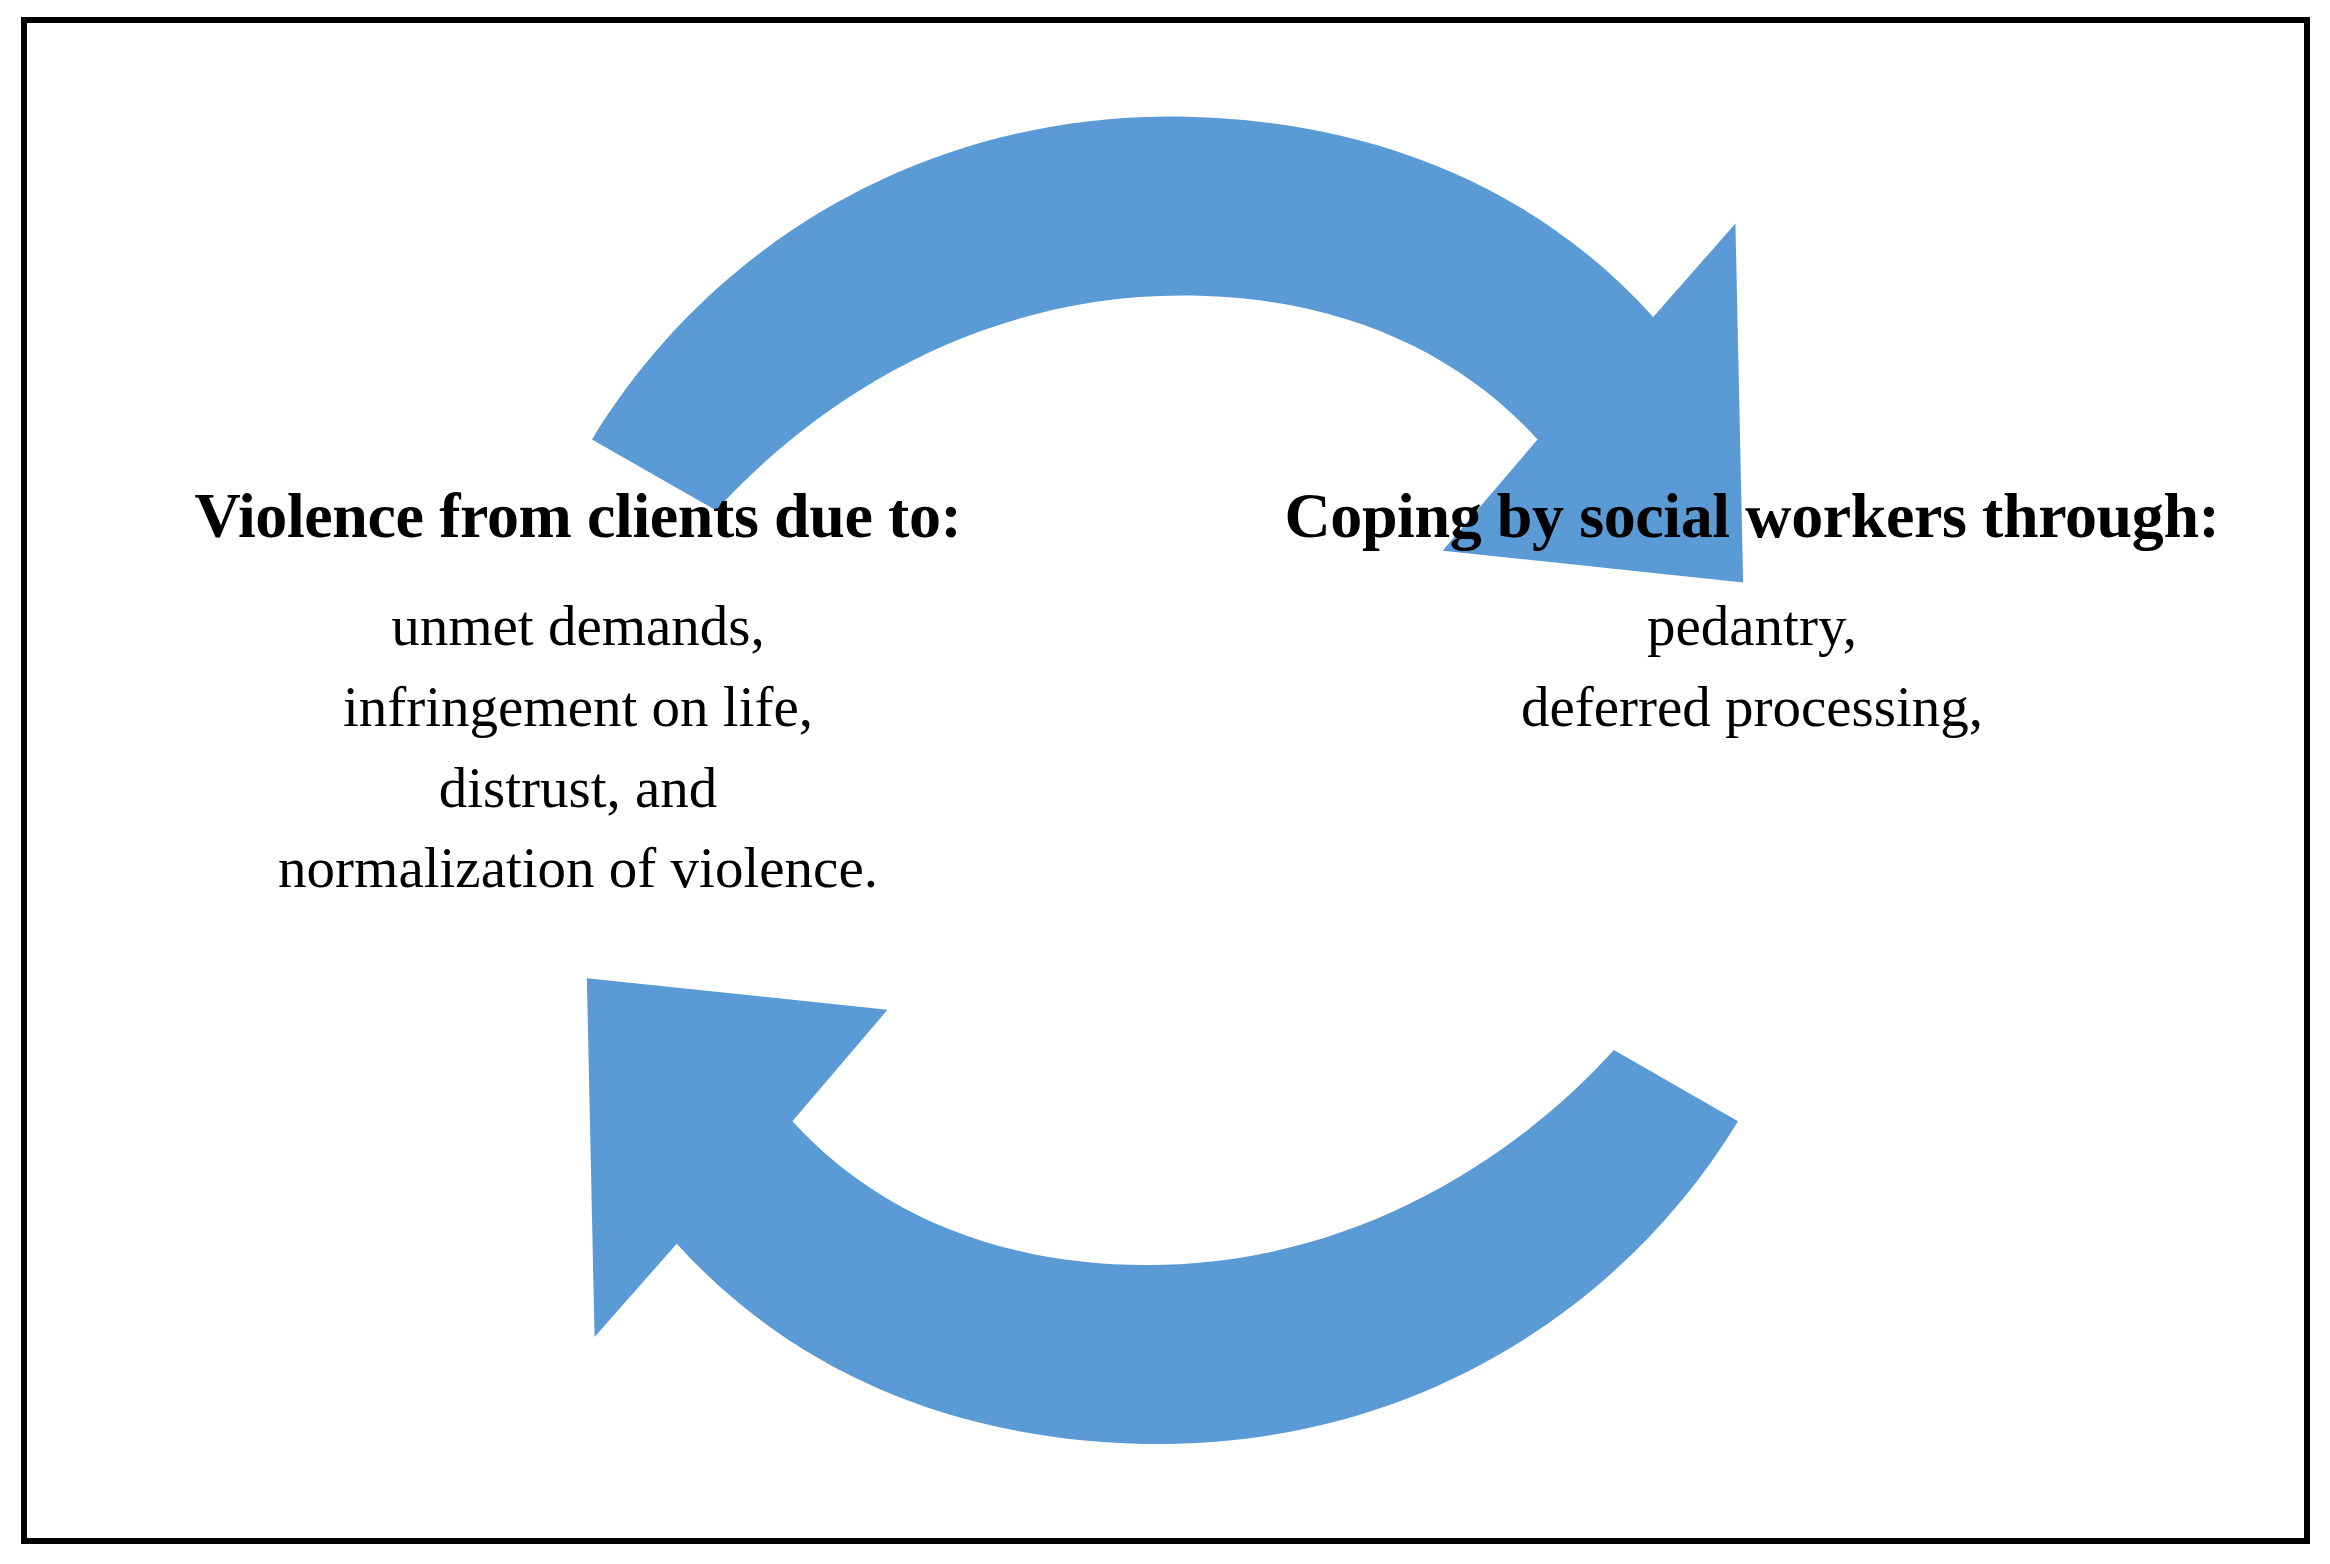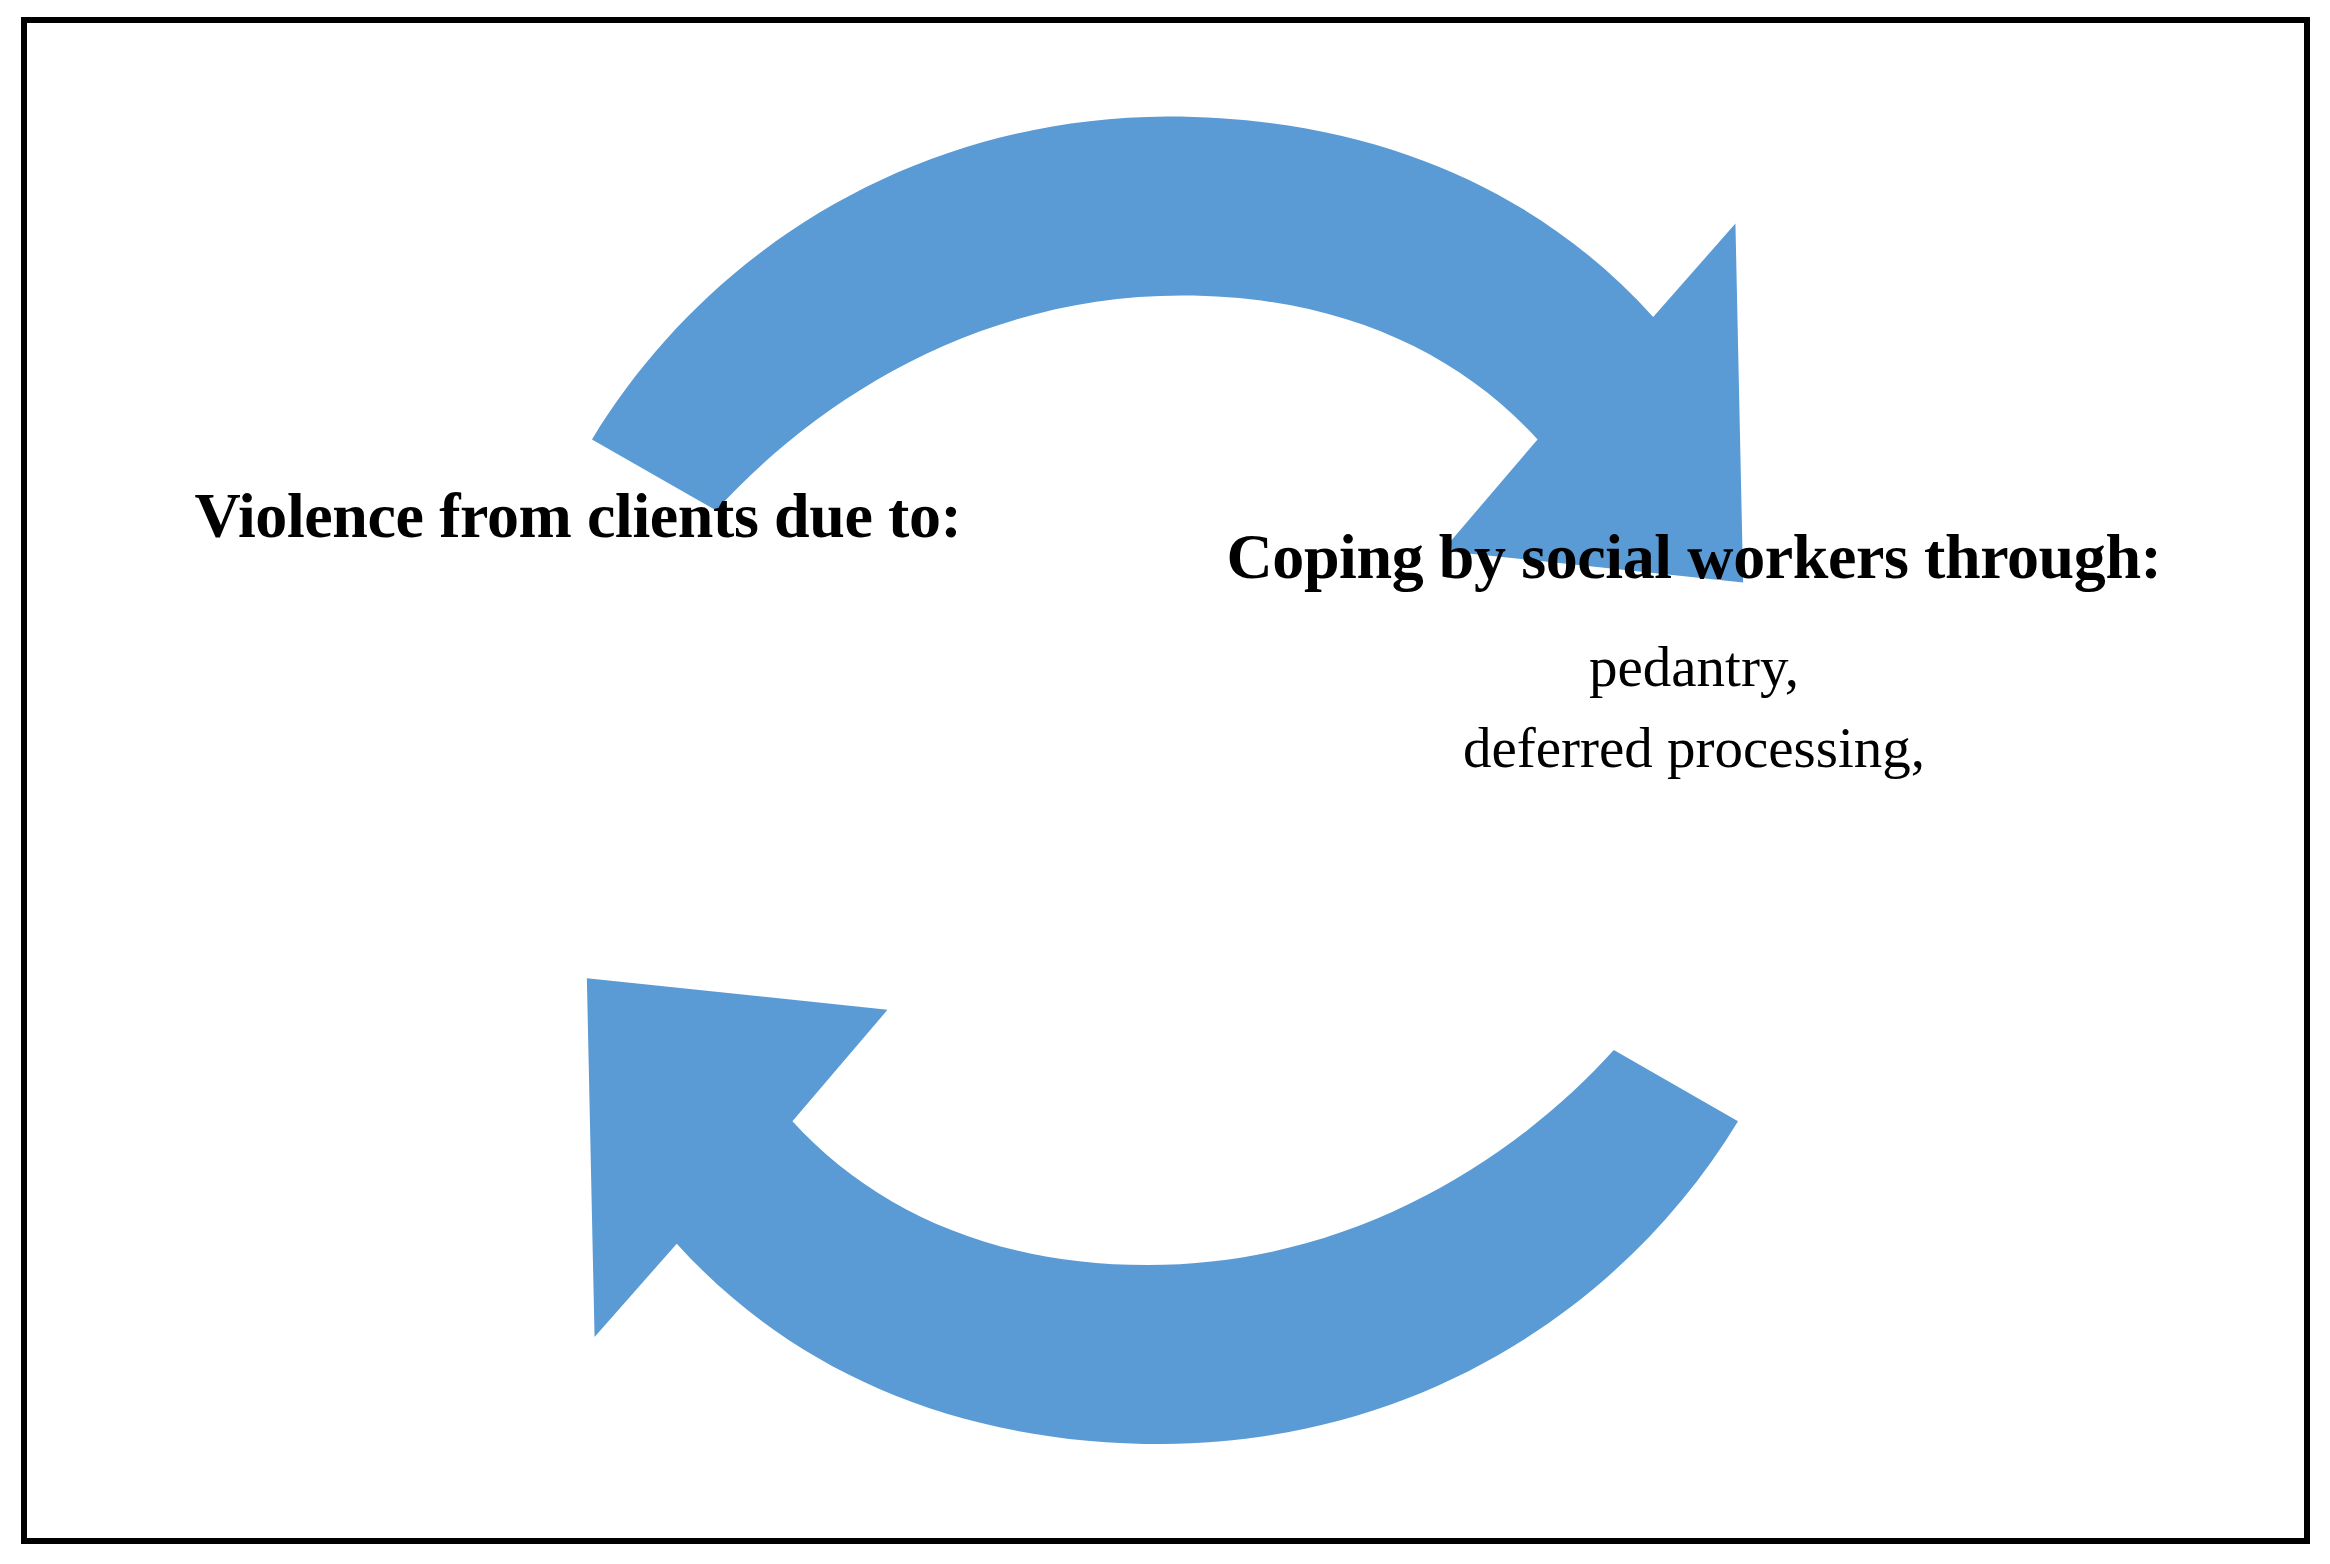--- a/index.html
+++ b/index.html
@@ -40,24 +40,23 @@
     position: absolute;
     text-align: center;
     color: #000000;
   }
   #left-block {
     left: 34px;
     top: 480px;
     width: 1088px;
   }
   #right-block {
-    left: 1210px;
+    left: 1268px;
     top: 480px;
     width: 968px;
-    margin-top: 41px;
   }
   .block-heading {
     font-weight: bold;
     font-size: 64px;
     line-height: 1.12;
     letter-spacing: -0.4px;
     margin: 0 0 34px 0;
   }
   .block-list {
     font-weight: normal;
@@ -96,20 +95,26 @@
              L 685 1142
              L 1036 1179
              L 925 1309
              C 1020 1413, 1160 1477, 1340 1477
              C 1580 1477, 1770 1352, 1884 1226
              Z"></path>
   </svg>
 
   <div class="text-block" id="left-block">
     <div class="block-heading">Violence from clients due to:</div>
+    <div class="block-list">
+      <span class="line">unmet demands,</span>
+      <span class="line">infringement on life,</span>
+      <span class="line">distrust, and</span>
+      <span class="line">normalization of violence.</span>
+    </div>
   </div>
 
   <div class="text-block" id="right-block">
     <div class="block-heading">Coping by social workers through:</div>
     <div class="block-list">
       <span class="line">pedantry,</span>
       <span class="line">deferred processing,</span>
     </div>
   </div>
 </div>

